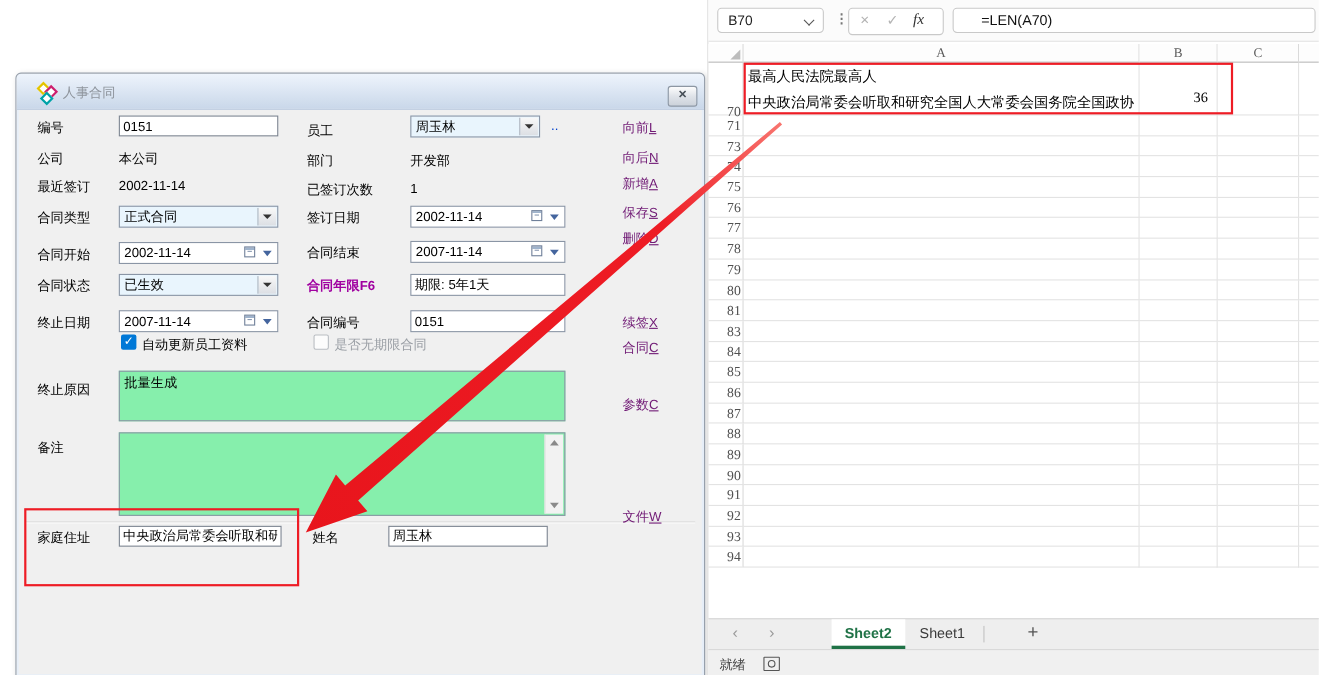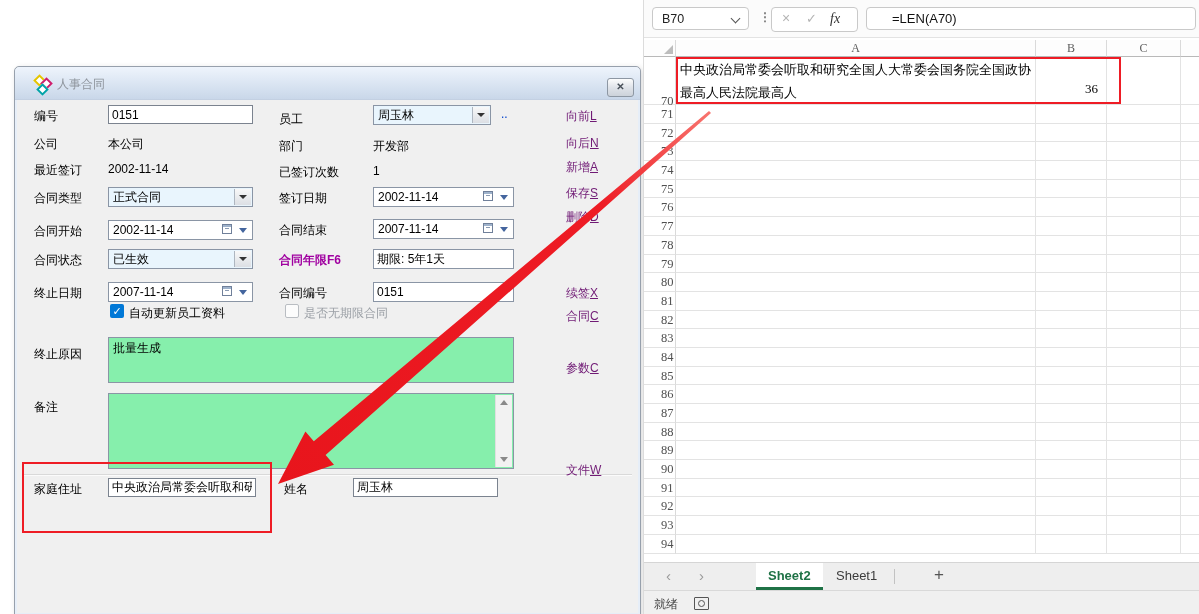--- a/index.html
+++ b/index.html
@@ -252,44 +252,37 @@
       <div class="xcorner" style="width:32px"></div>
       <div style="width:360px">A</div>
       <div style="width:71px">B</div>
       <div style="width:74px">C</div>
       <div style="flex:1;border-right:none"></div>
     </div>
 
     <div class="row70">
       <div class="rnum" style="line-height:88px">70</div>
       <div class="r70a">
+        <div>最高人民法院最高人</div>
         <div>中央政治局常委会听取和研究全国人大常委会国务院全国政协</div>
-        <div>最高人民法院最高人</div>
       </div>
       <div class="r70b">36</div>
       <div class="r70c"></div>
       <div class="r70d"></div>
     </div>
 
     <div id="gridrows">
         <div class="xrow">
           <div class="rnum">71</div>
           <div class="xcell ca"></div>
           <div class="xcell cb"></div>
           <div class="xcell cc"></div>
           <div class="xcell cd"></div>
         </div>
         <div class="xrow">
-          <div class="rnum">72</div>
-          <div class="xcell ca"></div>
-          <div class="xcell cb"></div>
-          <div class="xcell cc"></div>
-          <div class="xcell cd"></div>
-        </div>
-        <div class="xrow">
           <div class="rnum">73</div>
           <div class="xcell ca"></div>
           <div class="xcell cb"></div>
           <div class="xcell cc"></div>
           <div class="xcell cd"></div>
         </div>
         <div class="xrow">
           <div class="rnum">74</div>
           <div class="xcell ca"></div>
           <div class="xcell cb"></div>
@@ -333,27 +326,20 @@
         </div>
         <div class="xrow">
           <div class="rnum">80</div>
           <div class="xcell ca"></div>
           <div class="xcell cb"></div>
           <div class="xcell cc"></div>
           <div class="xcell cd"></div>
         </div>
         <div class="xrow">
           <div class="rnum">81</div>
-          <div class="xcell ca"></div>
-          <div class="xcell cb"></div>
-          <div class="xcell cc"></div>
-          <div class="xcell cd"></div>
-        </div>
-        <div class="xrow">
-          <div class="rnum">82</div>
           <div class="xcell ca"></div>
           <div class="xcell cb"></div>
           <div class="xcell cc"></div>
           <div class="xcell cd"></div>
         </div>
         <div class="xrow">
           <div class="rnum">83</div>
           <div class="xcell ca"></div>
           <div class="xcell cb"></div>
           <div class="xcell cc"></div>

